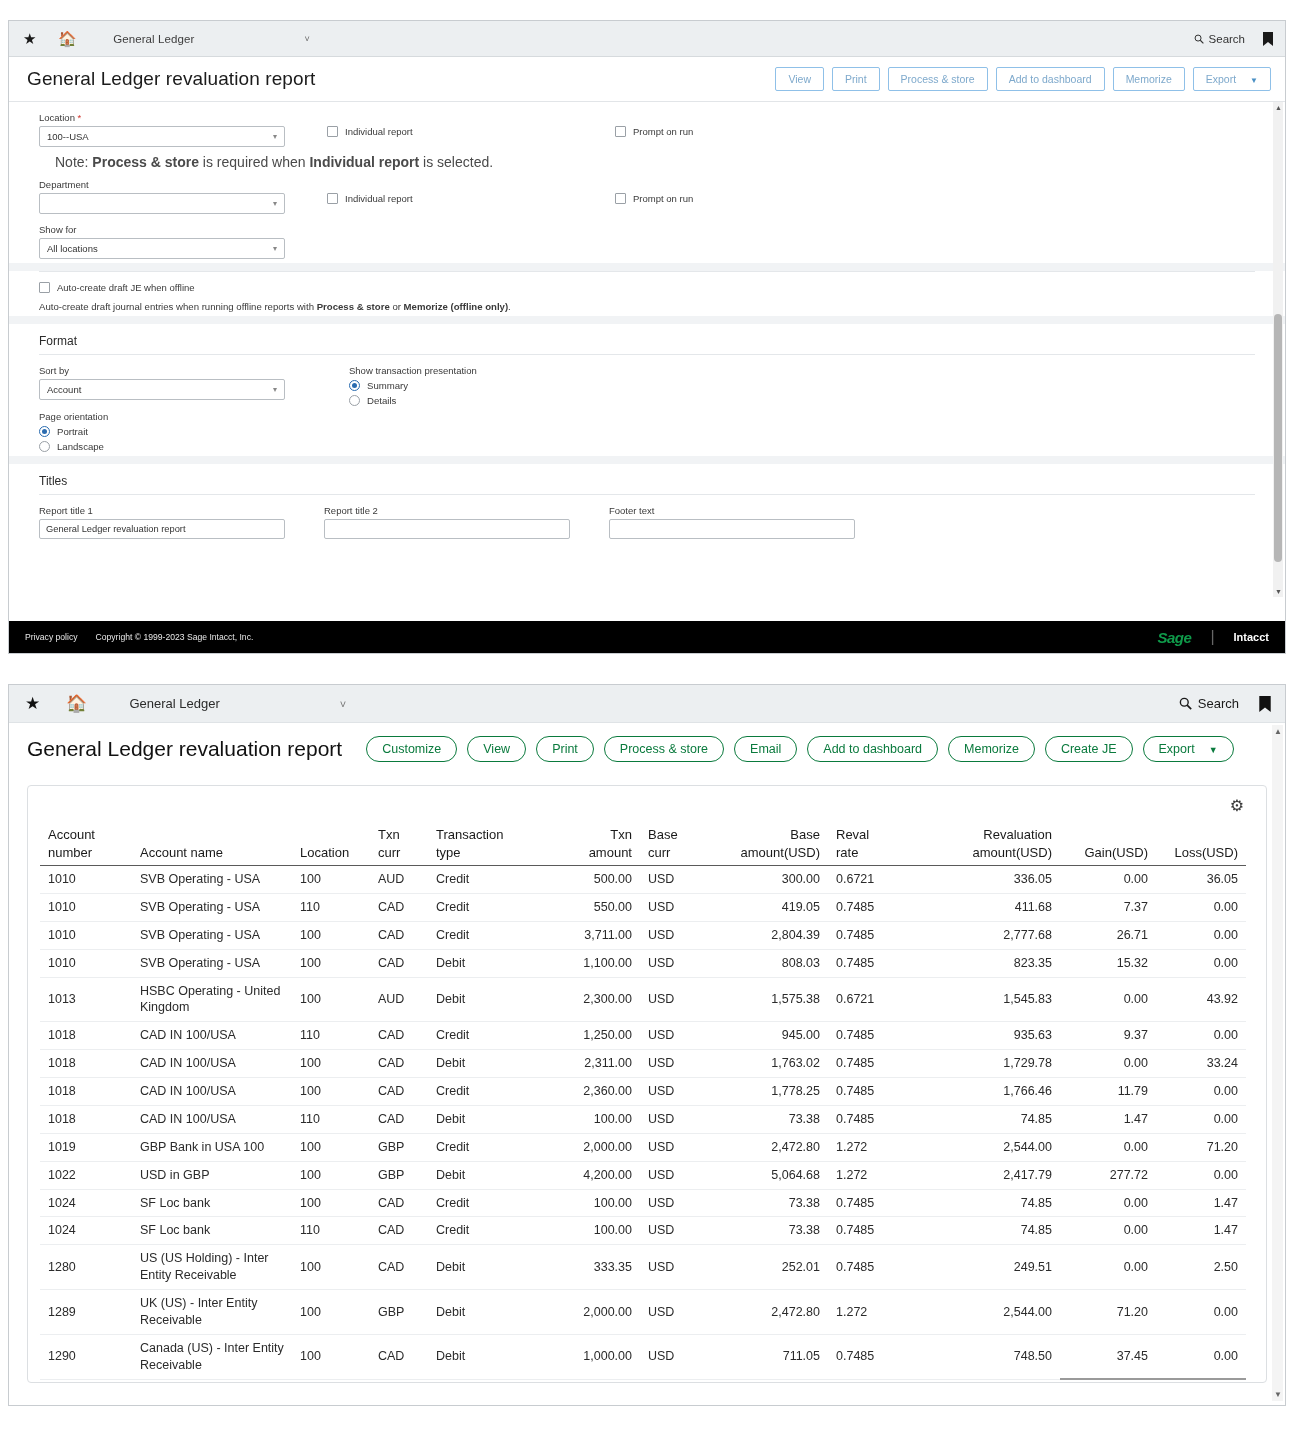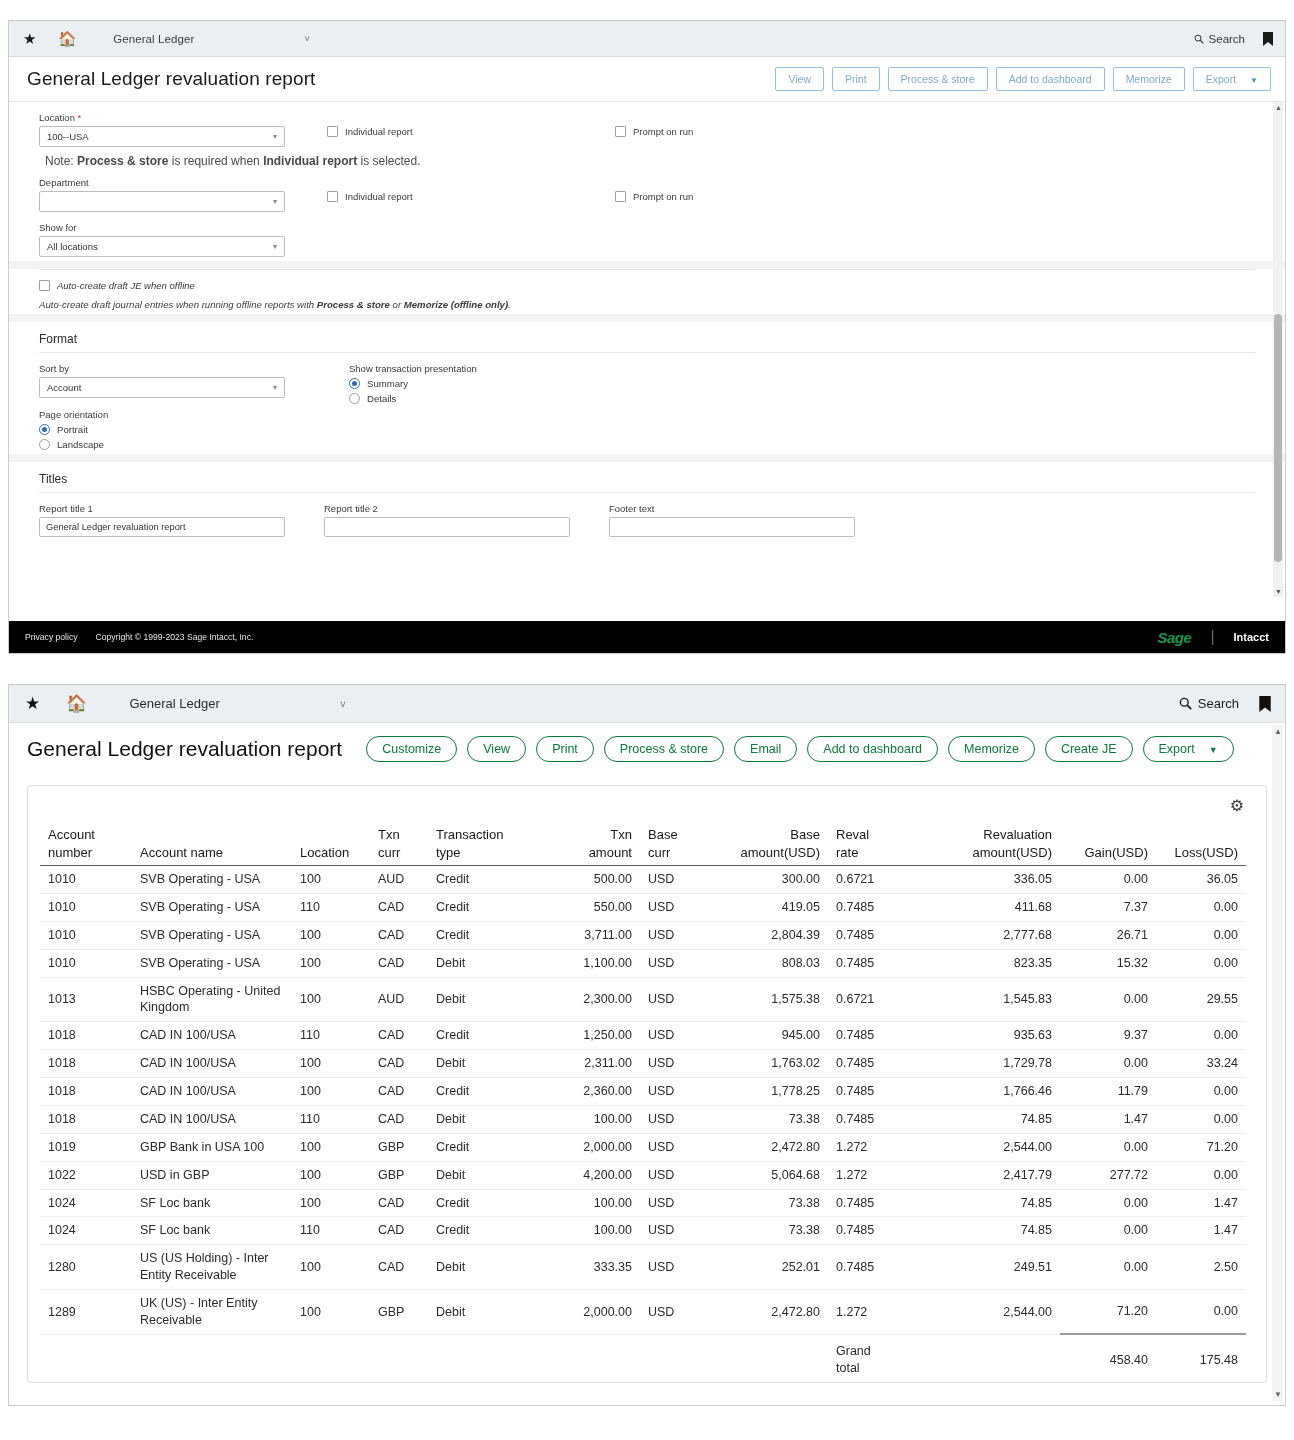--- a/index.html
+++ b/index.html
@@ -68,21 +68,21 @@
     display:flex; align-items:center; justify-content:space-between;
     padding: 0 7px;
   }
   .p1-select .cv { font-size: 8px; color:#888; }
   .p1-row { display:flex; align-items:flex-start; }
   .p1-col-a { width: 288px; }
   .p1-col-b { width: 288px; padding-top: 14px; }
   .p1-col-c { padding-top: 14px; }
   .cbx-wrap { display:flex; align-items:center; gap:7px; font-size:9.5px; color:#3a3a3a; }
   .cbx { width: 11px; height: 11px; border: 1px solid #9aa0a6; background:#fff; border-radius:1px; }
-  .note { font-size: 12px; color:#4a4a4a; margin: 7px 0 9px 6px; }
+  .note { font-size: 14px; color:#4a4a4a; margin: 7px 0 9px 16px; }
   .note b { font-weight:700; }
   .p1-para { font-size: 9.6px; color:#3a3a3a; margin-top: 8px; }
   .p1-para b { font-weight: 700; }
   .radio-wrap { display:flex; align-items:center; gap:7px; font-size:9.6px; color:#3a3a3a; margin-top:4px;}
   .radio { width:11px; height:11px; border:1px solid #9aa0a6; border-radius:50%; background:#fff; position:relative; }
   .radio.sel { border-color:#2b6cb0; }
   .radio.sel::after {
     content:""; position:absolute; left:2px; top:2px; width:5px; height:5px;
     border-radius:50%; background:#2b6cb0;
   }
@@ -260,21 +260,21 @@
             <div class="p1-select">
               <span>All locations</span>
               <span class="cv">▾</span>
             </div>
           </div>
         </div>
       </div>
 
       <div class="p1-section">
         <div class="p1-sec-rule"></div>
-        <div class="p1-inner" style="padding-top:2px;font-style:italic;">
+        <div class="p1-inner" style="padding-top:2px;">
           <div class="cbx-wrap">
             <span class="cbx"></span>
             <span>Auto-create draft JE when offline</span>
           </div>
           <div class="p1-para">
             <span>Auto-create draft journal entries when running offline reports with </span><b>Process &amp; store</b><span> or </span><b>Memorize (offline only)</b><span>.</span>
           </div>
         </div>
       </div>
 
@@ -481,21 +481,21 @@
               <td class="l">HSBC Operating - United Kingdom</td>
               <td class="l">100</td>
               <td class="l">AUD</td>
               <td class="l">Debit</td>
               <td class="r">2,300.00</td>
               <td class="l">USD</td>
               <td class="r">1,575.38</td>
               <td class="l">0.6721</td>
               <td class="r">1,545.83</td>
               <td class="r">0.00</td>
-              <td class="r">29.55</td>
+              <td class="r">43.92</td>
             </tr>
             <tr>
               <td class="l">1018</td>
               <td class="l">CAD IN 100/USA</td>
               <td class="l">110</td>
               <td class="l">CAD</td>
               <td class="l">Credit</td>
               <td class="r">1,250.00</td>
               <td class="l">USD</td>
               <td class="r">945.00</td>
@@ -623,20 +623,34 @@
               <td class="l">GBP</td>
               <td class="l">Debit</td>
               <td class="r">2,000.00</td>
               <td class="l">USD</td>
               <td class="r">2,472.80</td>
               <td class="l">1.272</td>
               <td class="r">2,544.00</td>
               <td class="r">71.20</td>
               <td class="r">0.00</td>
             </tr>
+            <tr>
+              <td class="l">1290</td>
+              <td class="l">Canada (US) - Inter Entity Receivable</td>
+              <td class="l">100</td>
+              <td class="l">CAD</td>
+              <td class="l">Debit</td>
+              <td class="r">1,000.00</td>
+              <td class="l">USD</td>
+              <td class="r">711.05</td>
+              <td class="l">0.7485</td>
+              <td class="r">748.50</td>
+              <td class="r">37.45</td>
+              <td class="r">0.00</td>
+            </tr>
             <tr class="total">
               <td style="border-bottom: none;"></td>
               <td style="border-bottom: none;"></td>
               <td style="border-bottom: none;"></td>
               <td style="border-bottom: none;"></td>
               <td style="border-bottom: none;"></td>
               <td style="border-bottom: none;"></td>
               <td style="border-bottom: none;"></td>
               <td style="border-bottom: none;"></td>
               <td class="tot-lbl" style="border-bottom: none;">Grand<br>total</td>

